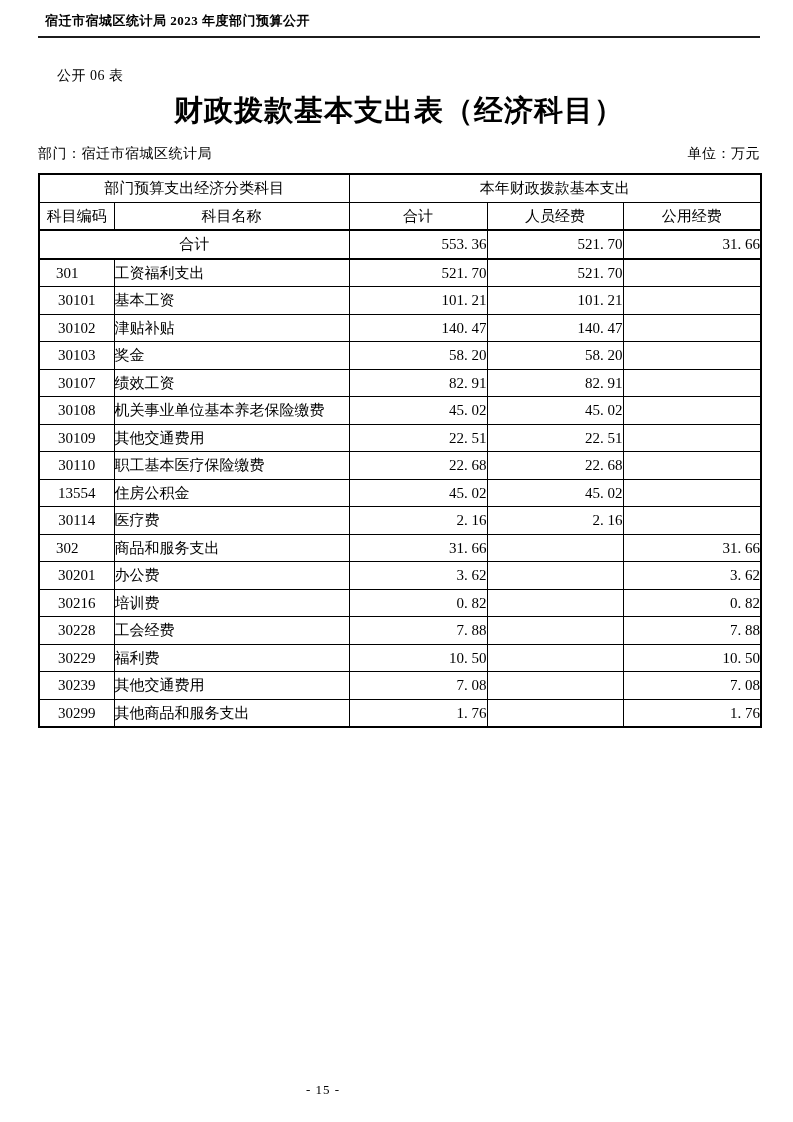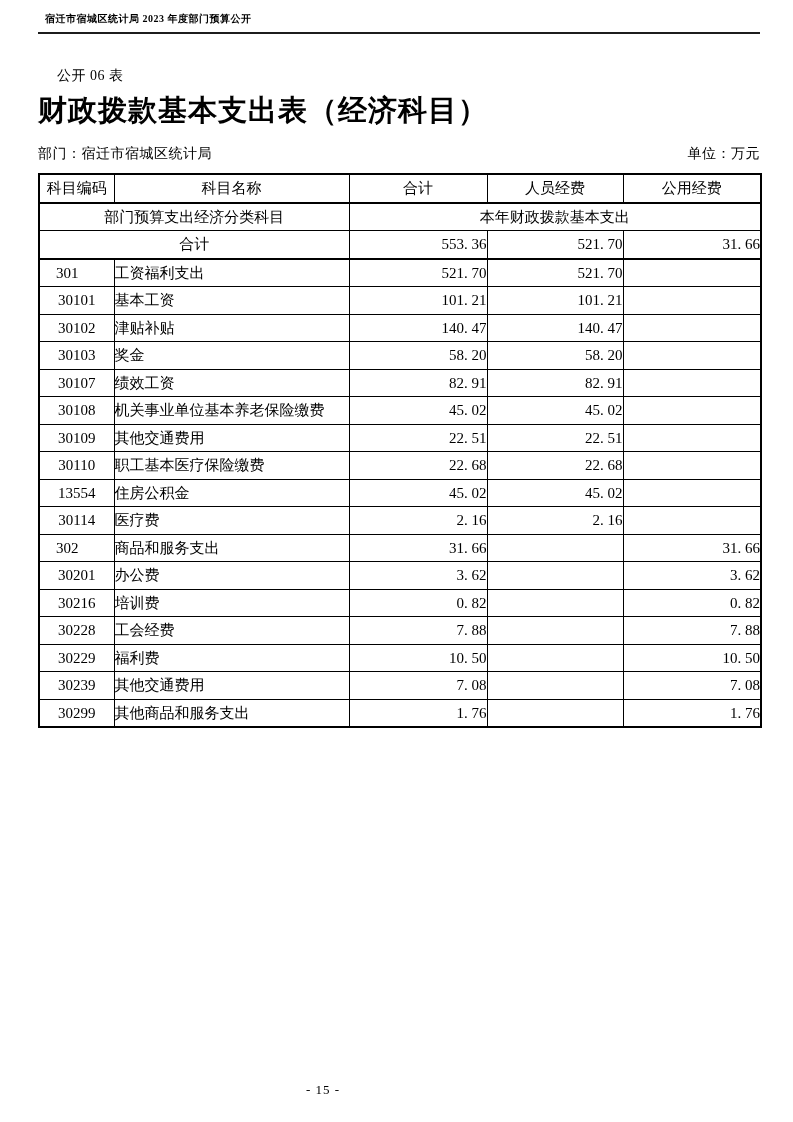--- a/index.html
+++ b/index.html
@@ -6,32 +6,32 @@
   .page{
     position:relative;
     width:793px;height:1122px;
     background:#ffffff;color:#000;
     font-family:"Liberation Serif","DejaVu Serif",serif;
     overflow:hidden;
   }
   .doc-header{
     position:absolute;left:38px;top:12px;width:722px;
     box-sizing:border-box;
-    font-size:10px;font-weight:bold;
+    font-size:13px;font-weight:bold;
     padding:0 0 6px 7px;
     border-bottom:2px solid #1c1c1c;
     letter-spacing:0.5px;
   }
   .table-label{
     position:absolute;left:44px;top:67px;
     font-size:14px;letter-spacing:0.5px;margin-left:13px;
   }
   .title{
     position:absolute;left:38px;top:91px;width:722px;margin:0;
-    font-size:29px;font-weight:bold;letter-spacing:1px;
+    text-align:center;font-size:29px;font-weight:bold;letter-spacing:1px;
   }
   .meta{
     position:absolute;left:38px;top:145px;width:722px;
     display:flex;justify-content:space-between;
     font-size:14px;letter-spacing:0.5px;
   }
   table.budget{
     position:absolute;left:38px;top:173px;width:722px;
     border-collapse:collapse;table-layout:fixed;
     font-size:15px;
@@ -75,31 +75,31 @@
 
   <table class="budget">
     <colgroup>
       <col style="width:75px">
         <col style="width:235px">
         <col style="width:138px">
         <col style="width:136px">
         <col style="width:138px">
     </colgroup>
     <tbody>
+      <tr class="hdr">
+        <td colspan="2">部门预算支出经济分类科目</td>
+        <td colspan="3">本年财政拨款基本支出</td>
+      </tr>
       <tr class="hdr colrow">
         <td>科目编码</td>
         <td>科目名称</td>
         <td>合计</td>
         <td>人员经费</td>
         <td>公用经费</td>
       </tr>
-      <tr class="hdr">
-        <td colspan="2">部门预算支出经济分类科目</td>
-        <td colspan="3">本年财政拨款基本支出</td>
-      </tr>
       <tr class="total">
         <td colspan="2" class="label">合计</td>
         <td class="num">553. 36</td>
         <td class="num">521. 70</td>
         <td class="num">31. 66</td>
       </tr>
 
       <tr>
         <td class="code cat">301</td>
         <td class="name">工资福利支出</td>

